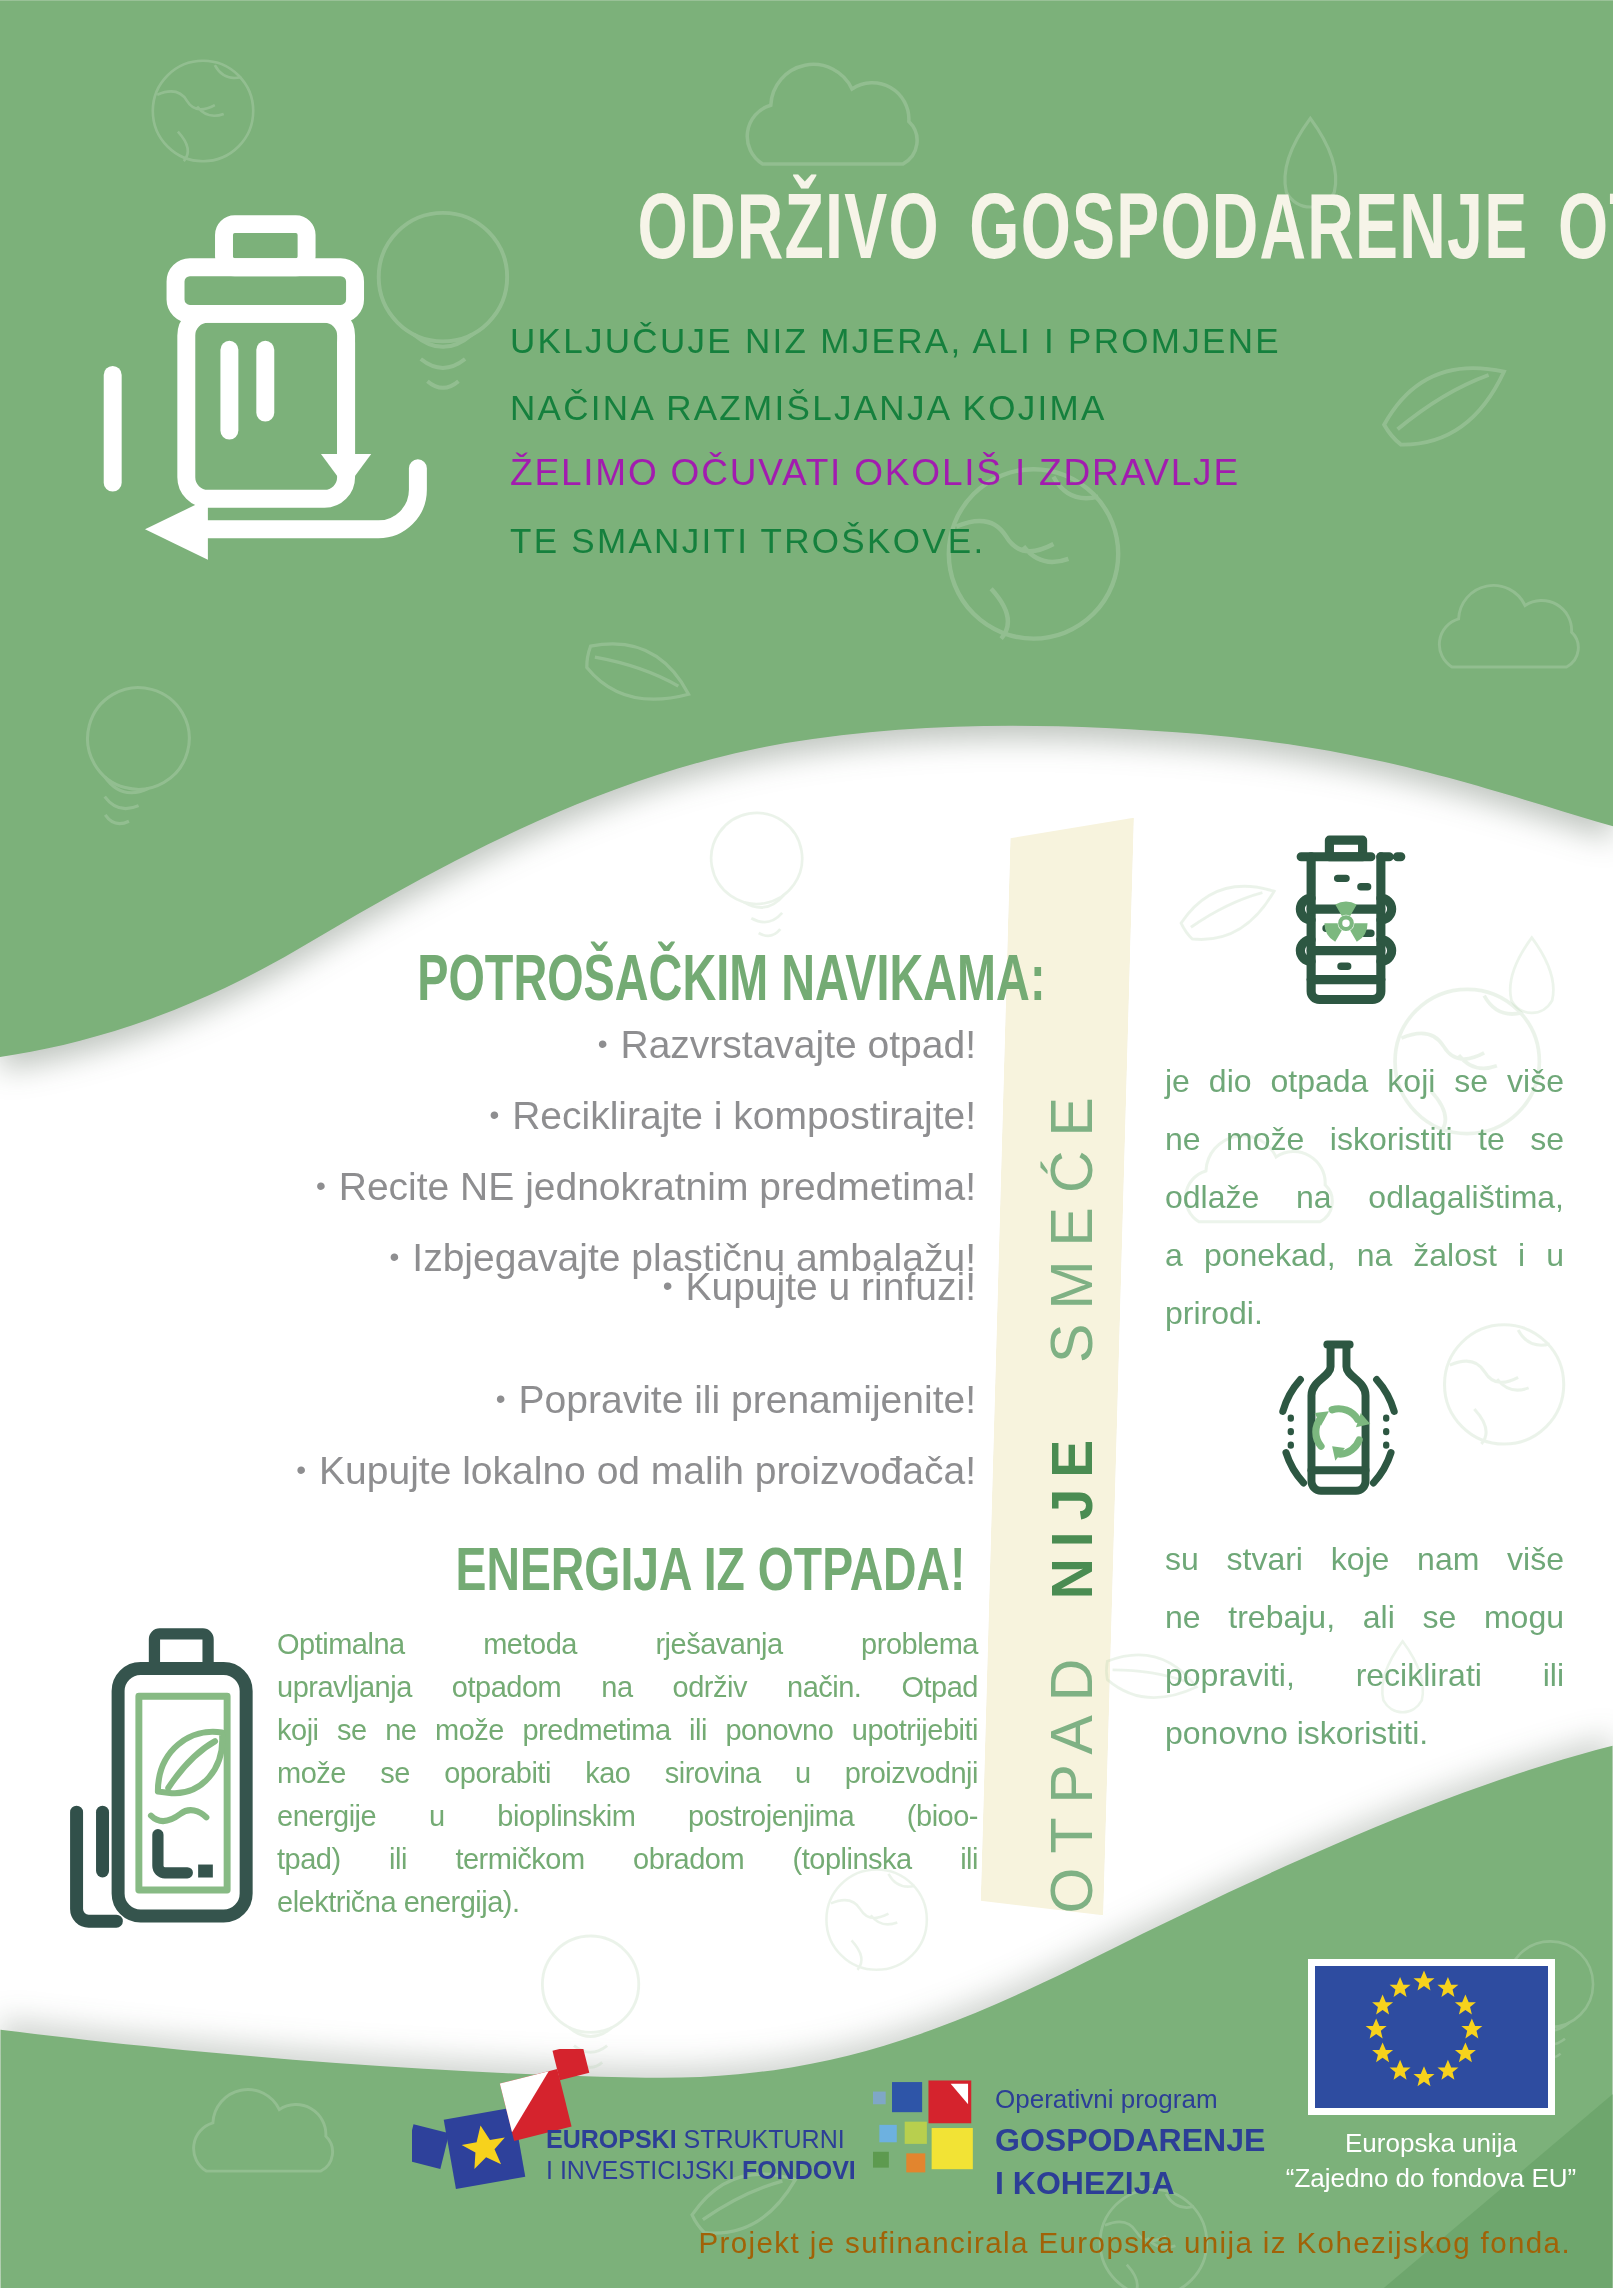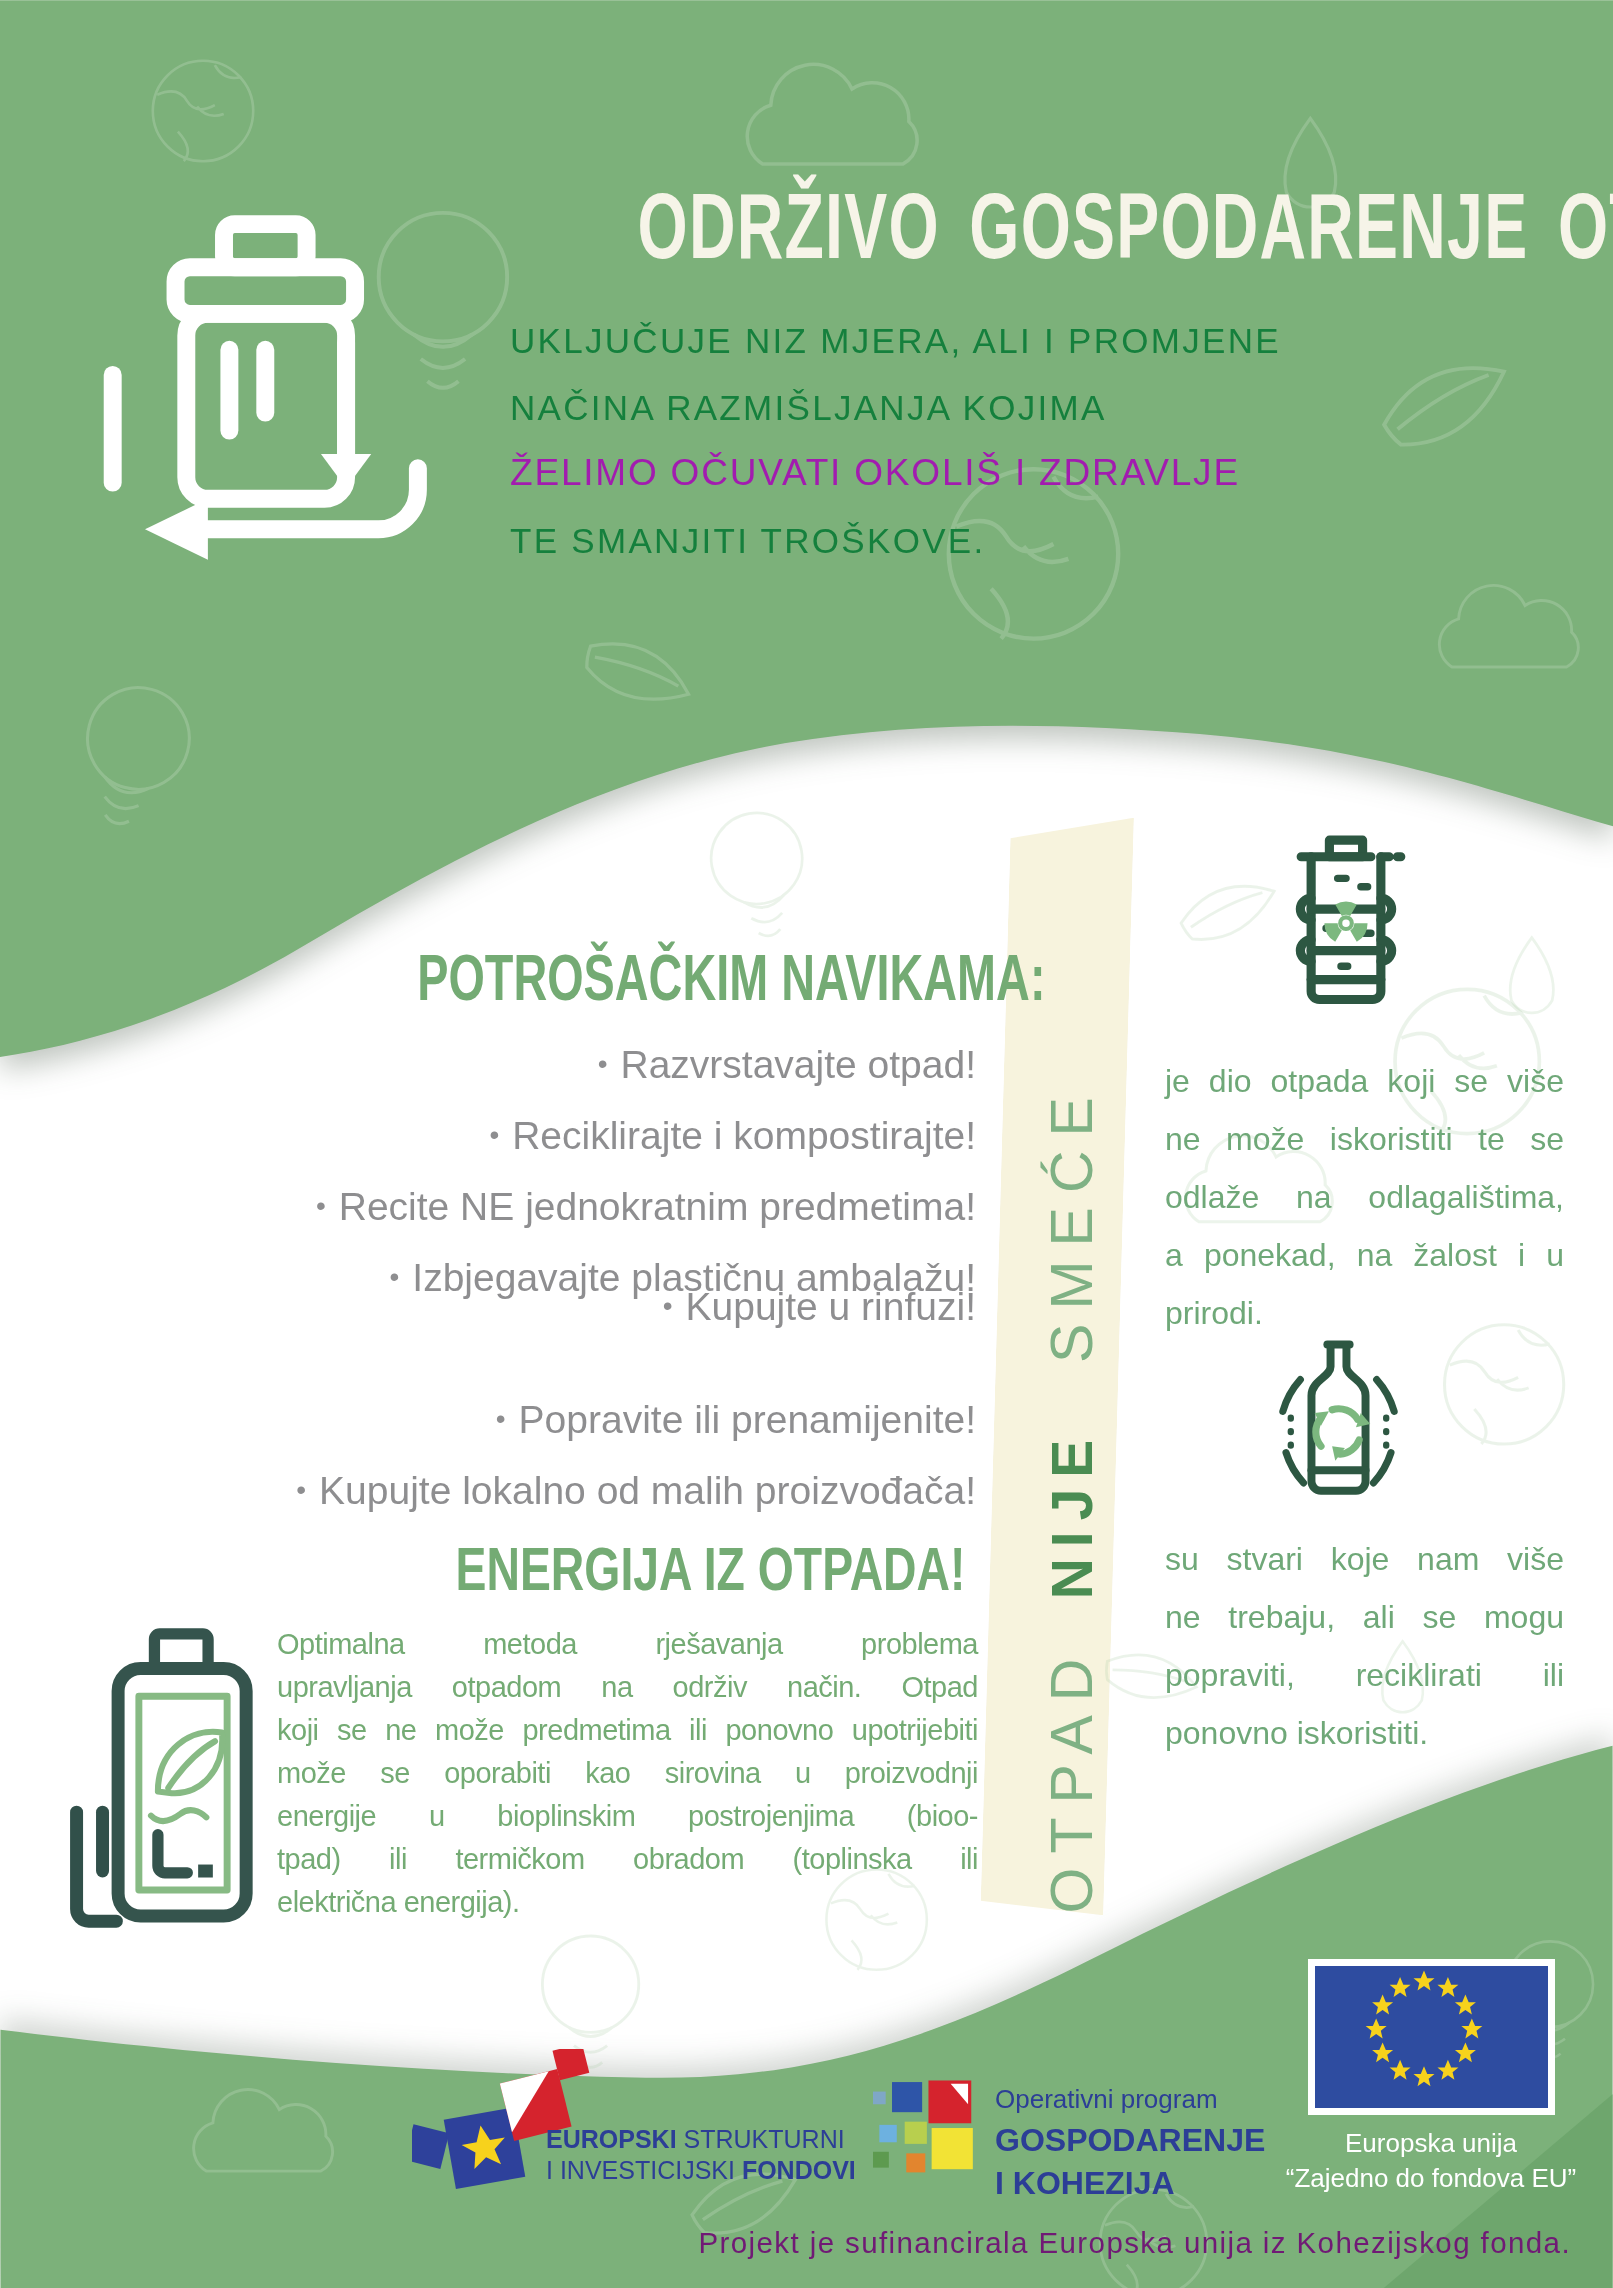--- a/index.html
+++ b/index.html
@@ -32,21 +32,21 @@
   .hdr-line.bold { font-weight:normal; color:#a21caf; font-size:37px; letter-spacing:1.8px; }
 
   
   .gr-head { width:831px; left:295px; text-align:center; }
   .gr-head .inner { display:inline-block; transform:scaleX(.72); transform-origin:center;
     font-weight:bold; color:#74ab74; white-space:nowrap; }
   .habits-h .inner { font-size:65px; }
   .energy-h .inner { font-size:61px; transform:scaleX(.76); }
 
   
-  .bullet-item { right:637px; white-space:nowrap; font-size:39px; color:#8e8e90;margin-top:20px; }
+  .bullet-item { right:637px; white-space:nowrap; font-size:39px; color:#8e8e90; }
   .b-dot { font-size:28px; vertical-align:5.5px; margin-right:13px; }
 
   
   .energy-p { left:277px; top:1623px; width:701px; }
   .energy-p div { font-size:29px; letter-spacing:-0.5px; line-height:43px; color:#74ab74; }
 
   
   .def { left:1165px; width:399px; }
   .def div { font-size:32px; line-height:58px; color:#6fa878; }
   .jline { text-align:justify; text-align-last:justify; }
@@ -64,21 +64,21 @@
   
   .esif-text { left:546px; top:2124px; color:#2c3e96; font-size:25px; line-height:31px; white-space:nowrap; }
   .esif-text b { font-weight:bold; }
   .opkk-text { left:995px; top:2084px; color:#2c3e96; white-space:nowrap; }
   .opkk-l1 { font-size:26px; }
   .opkk-l2 { font-size:32px; font-weight:bold; margin-top:7.4px; }
   .opkk-l3 { font-size:32px; font-weight:bold; margin-top:5.5px; }
   .eu-flag { left:1308px; top:1959px; width:233px; height:142px; background:#2e4ca0;
     border:7.4px solid #ffffff; }
   .eu-text { left:1237px; width:388px; text-align:center; color:#ffffff; font-size:26px; white-space:nowrap; }
-  .credit { right:42px; top:2226px; font-size:29.5px; letter-spacing:1.4px; color:#701a75; white-space:nowrap; }
+  .credit { right:42px; top:2226px; font-size:29.5px; letter-spacing:1.4px; color:#a16207; white-space:nowrap; }
 </style>
 </head>
 <body>
 
 <div class="page">
 
   <svg width="0" height="0" style="position:absolute">
     <defs>
       <g id="d-bulb">
           <circle cx="0" cy="0" r="58"></circle>

